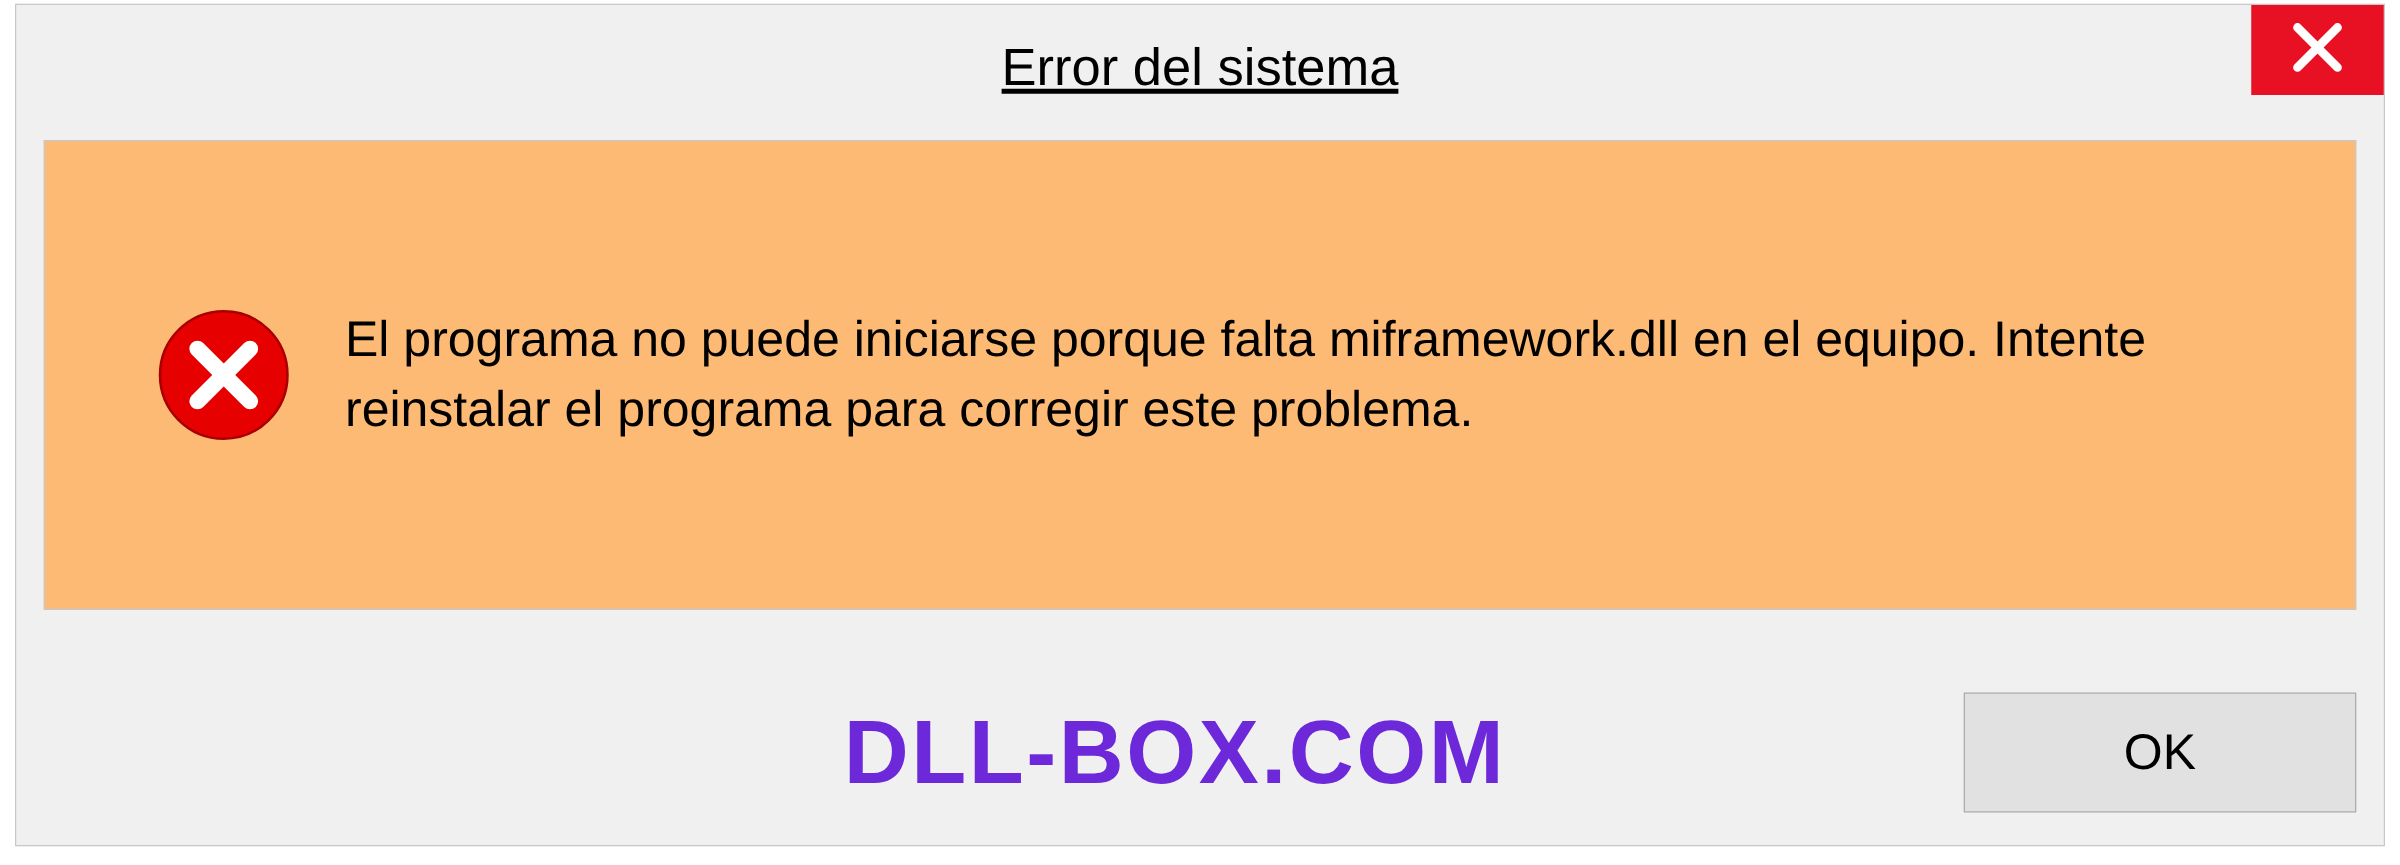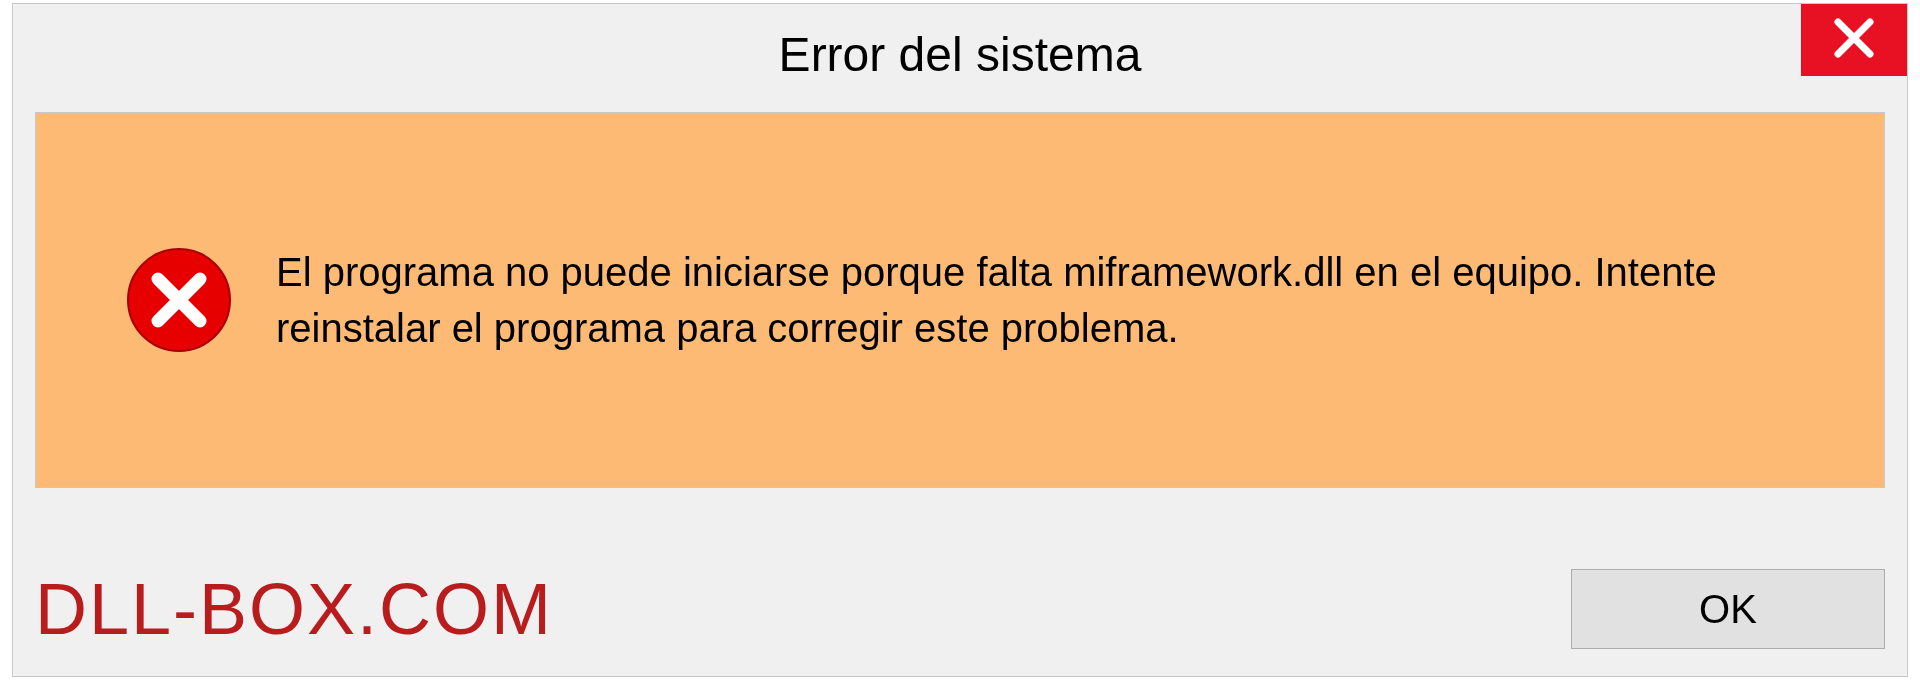--- a/index.html
+++ b/index.html
@@ -28,24 +28,25 @@
     .titlebar {
       height: 100px;
       display: flex;
       align-items: center;
       justify-content: center;
       position: relative;
       padding: 0 20px;
     }
     
     .title-text {
-      font-size: 48px;
+      font-size: 42px;
       color: #000000;
       font-weight: 400;
       text-align: center;
+      text-decoration: underline;
     }
     
     .close-button {
       position: absolute;
       right: 0;
       top: 0;
       width: 106px;
       height: 72px;
       background: #e81123;
       display: flex;
@@ -94,29 +95,30 @@
       bottom: 26px;
       left: 22px;
       right: 22px;
       display: flex;
       align-items: center;
       justify-content: space-between;
     }
     
     .watermark {
       font-size: 72px;
-      font-weight: 400;
-      color: #b91c1c;
+      font-weight: 700;
+      color: #6d28d9;
       letter-spacing: 2px;
       font-family: Arial, sans-serif;
+      margin-left: 640px;
     }
     
     .ok-button {
       width: 314px;
-      height: 80px;
+      height: 96px;
       background: #e1e1e1;
       border: 1px solid #adadad;
       font-size: 40px;
       color: #000000;
       cursor: pointer;
       display: flex;
       align-items: center;
       justify-content: center;
       font-family: "Segoe UI", Tahoma, Arial, sans-serif;
     }

